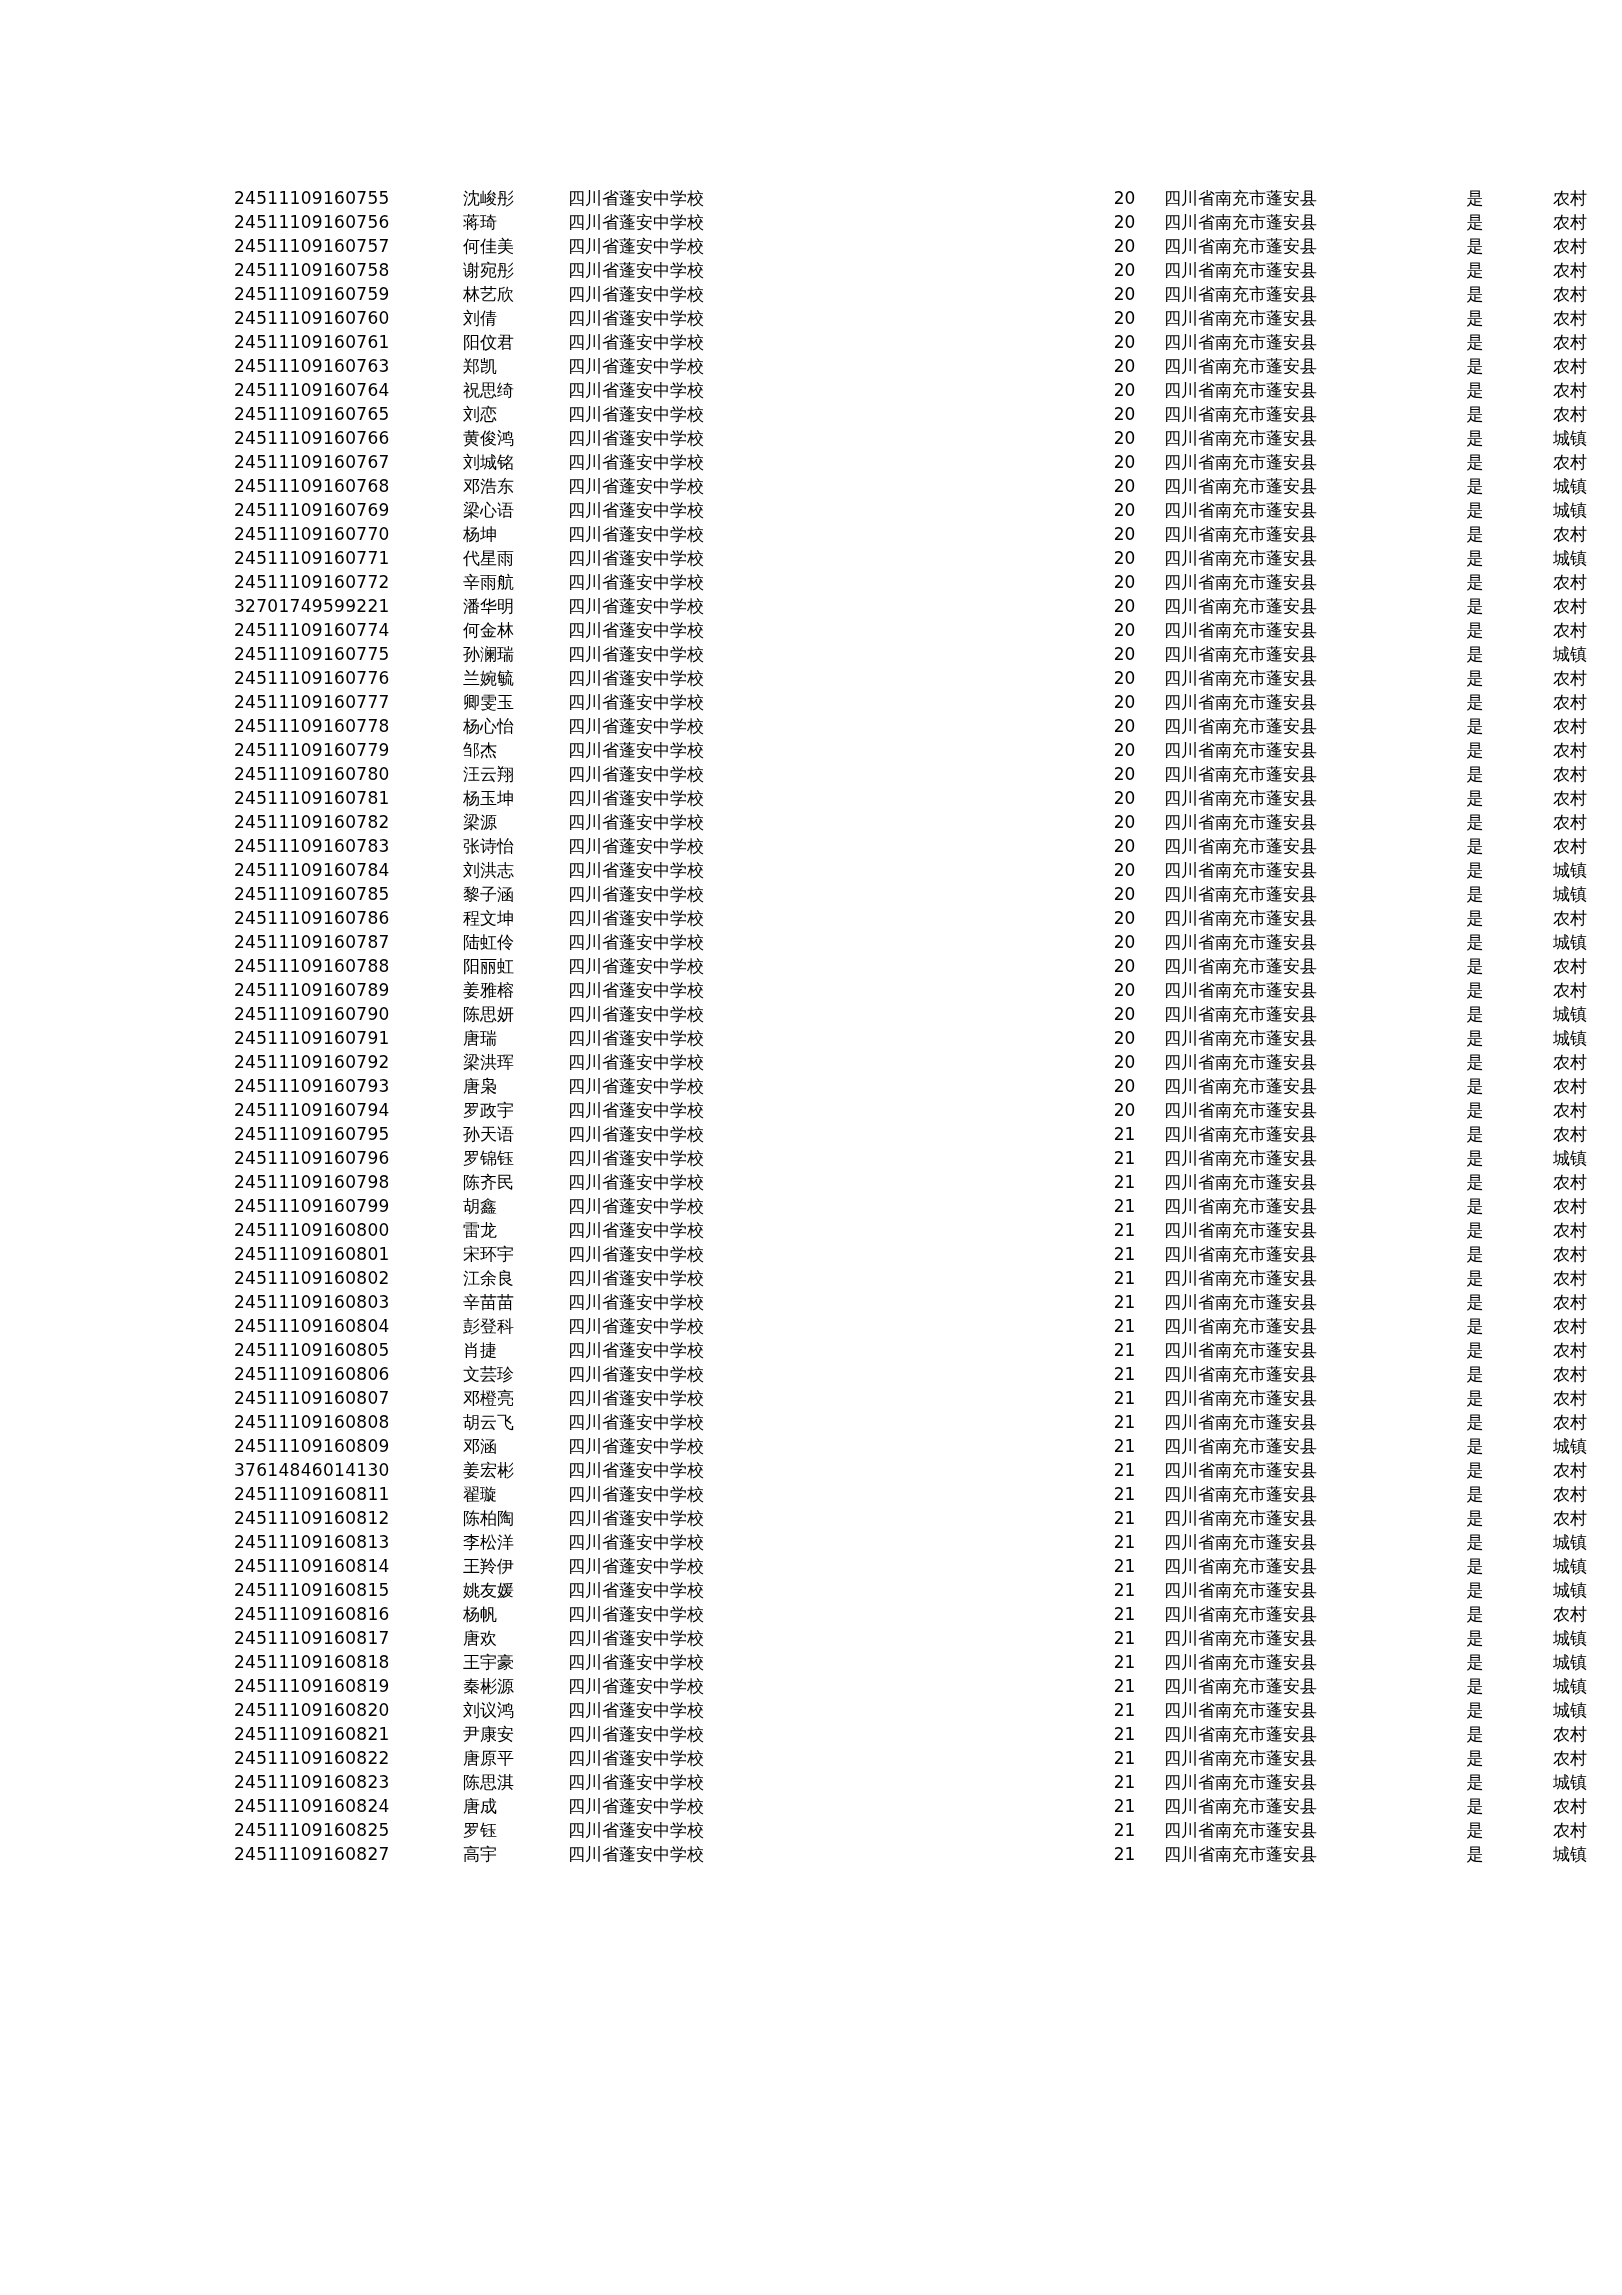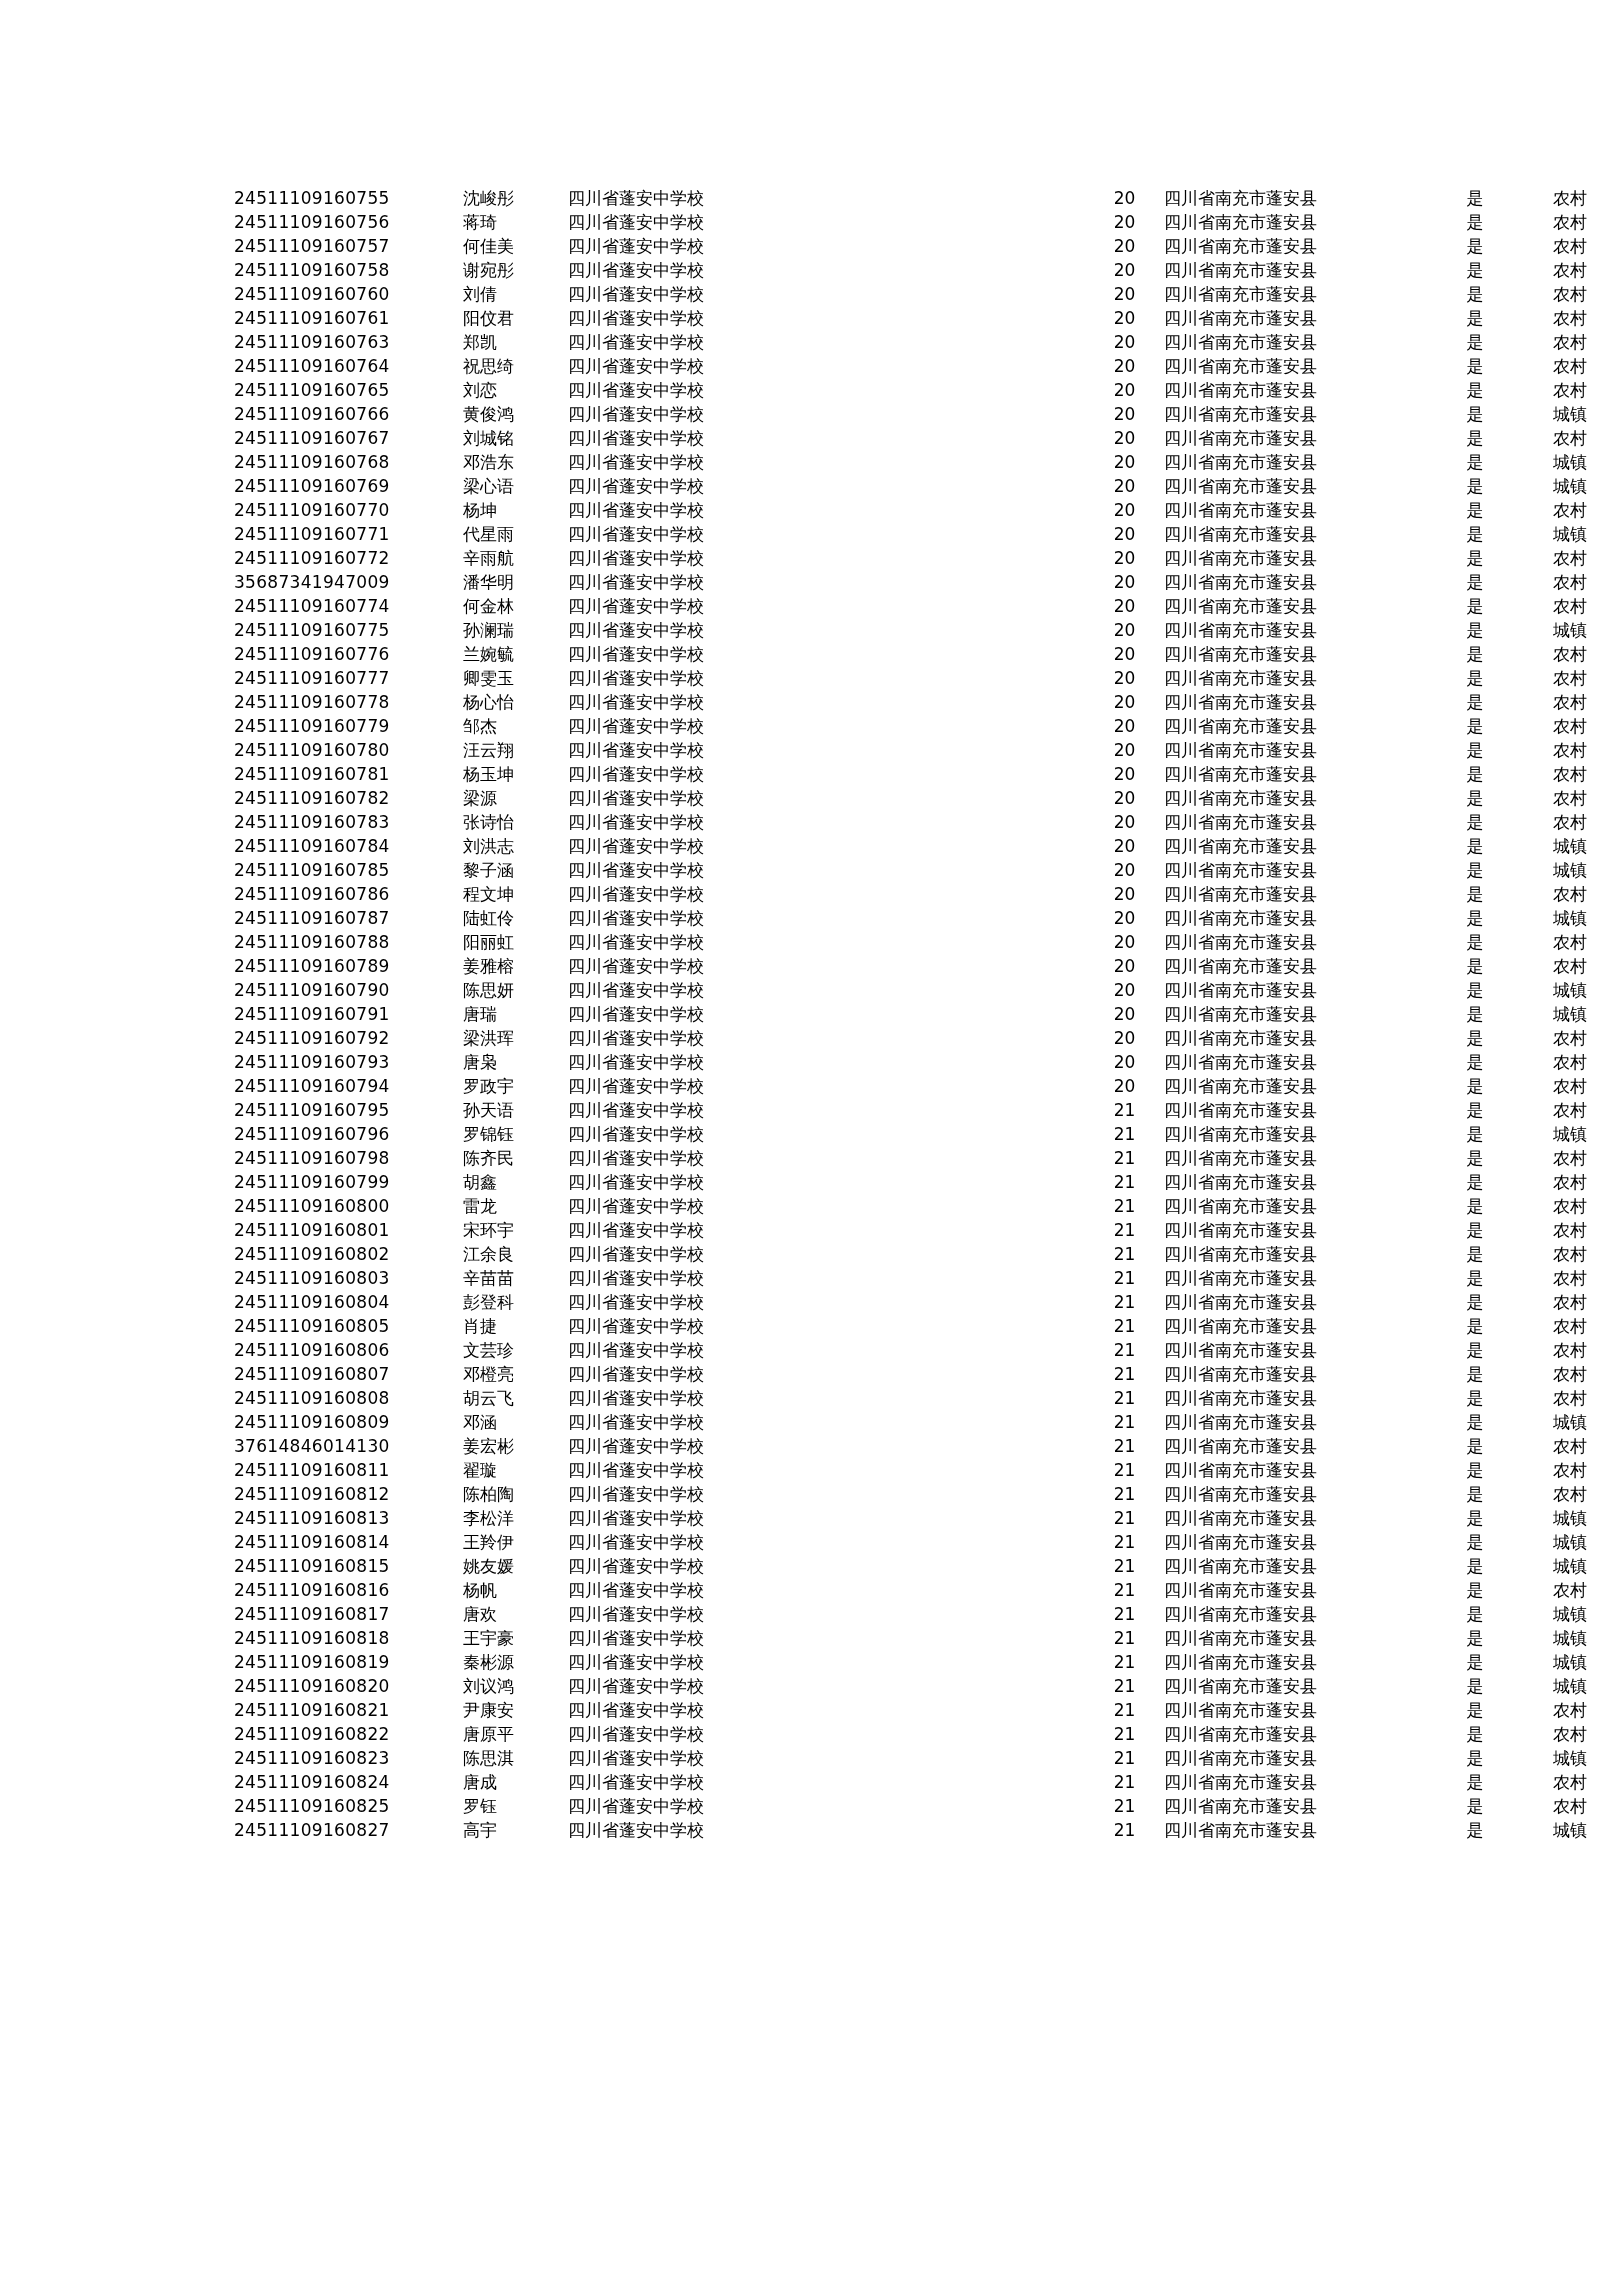--- a/index.html
+++ b/index.html
@@ -98,20 +98,29 @@
         <tr>
           <td class="c-id">24511109160758</td>
           <td class="c-name">谢宛彤</td>
           <td class="c-school">四川省蓬安中学校</td>
           <td class="c-num">20</td>
           <td class="c-region">四川省南充市蓬安县</td>
           <td class="c-flag">是</td>
           <td class="c-type">农村</td>
         </tr>
         <tr>
+          <td class="c-id">24511109160759</td>
+          <td class="c-name">林艺欣</td>
+          <td class="c-school">四川省蓬安中学校</td>
+          <td class="c-num">20</td>
+          <td class="c-region">四川省南充市蓬安县</td>
+          <td class="c-flag">是</td>
+          <td class="c-type">农村</td>
+        </tr>
+        <tr>
           <td class="c-id">24511109160760</td>
           <td class="c-name">刘倩</td>
           <td class="c-school">四川省蓬安中学校</td>
           <td class="c-num">20</td>
           <td class="c-region">四川省南充市蓬安县</td>
           <td class="c-flag">是</td>
           <td class="c-type">农村</td>
         </tr>
         <tr>
           <td class="c-id">24511109160761</td>
@@ -206,21 +215,21 @@
         <tr>
           <td class="c-id">24511109160772</td>
           <td class="c-name">辛雨航</td>
           <td class="c-school">四川省蓬安中学校</td>
           <td class="c-num">20</td>
           <td class="c-region">四川省南充市蓬安县</td>
           <td class="c-flag">是</td>
           <td class="c-type">农村</td>
         </tr>
         <tr>
-          <td class="c-id">35687341947009</td>
+          <td class="c-id">32701749599221</td>
           <td class="c-name">潘华明</td>
           <td class="c-school">四川省蓬安中学校</td>
           <td class="c-num">20</td>
           <td class="c-region">四川省南充市蓬安县</td>
           <td class="c-flag">是</td>
           <td class="c-type">农村</td>
         </tr>
         <tr>
           <td class="c-id">24511109160774</td>
           <td class="c-name">何金林</td>

